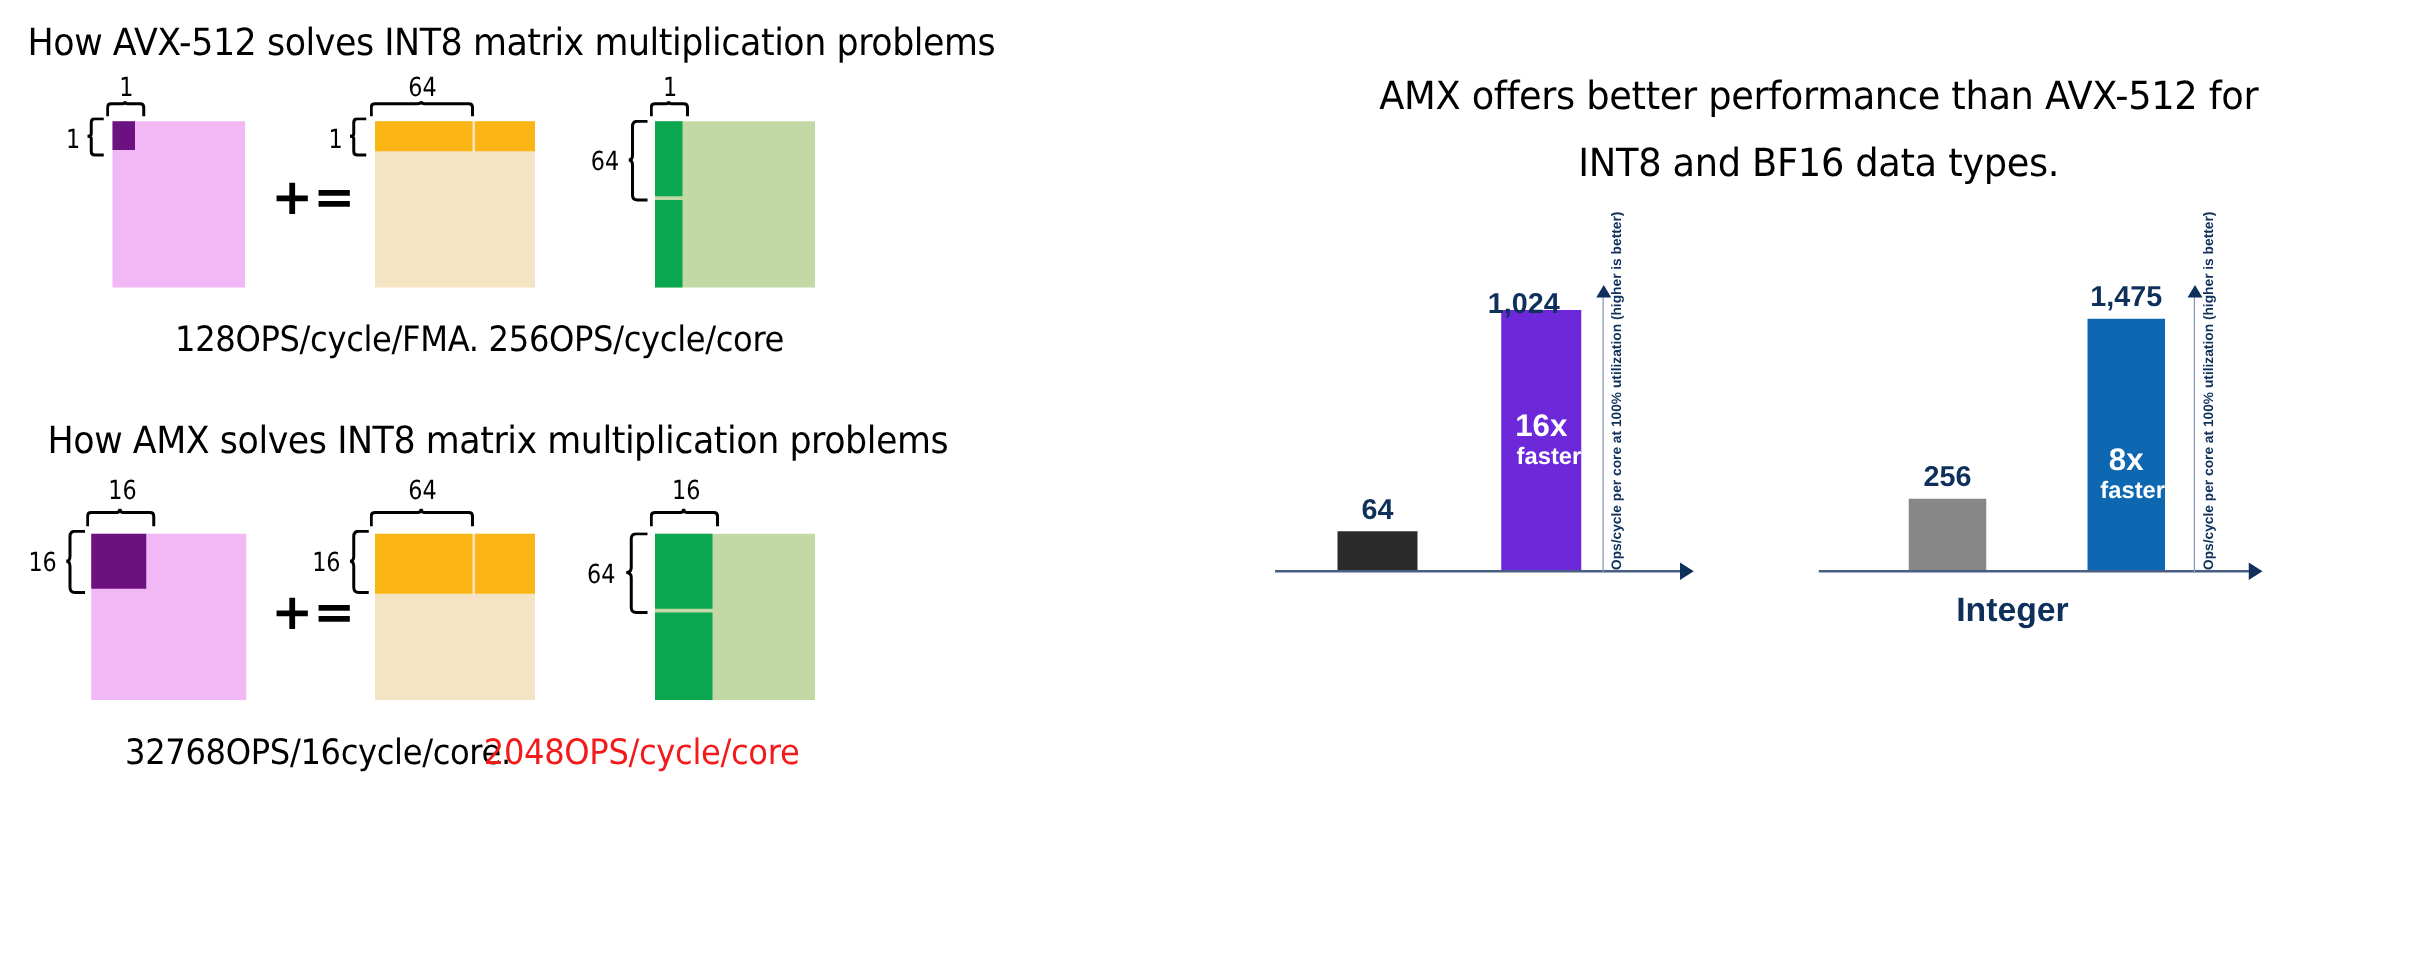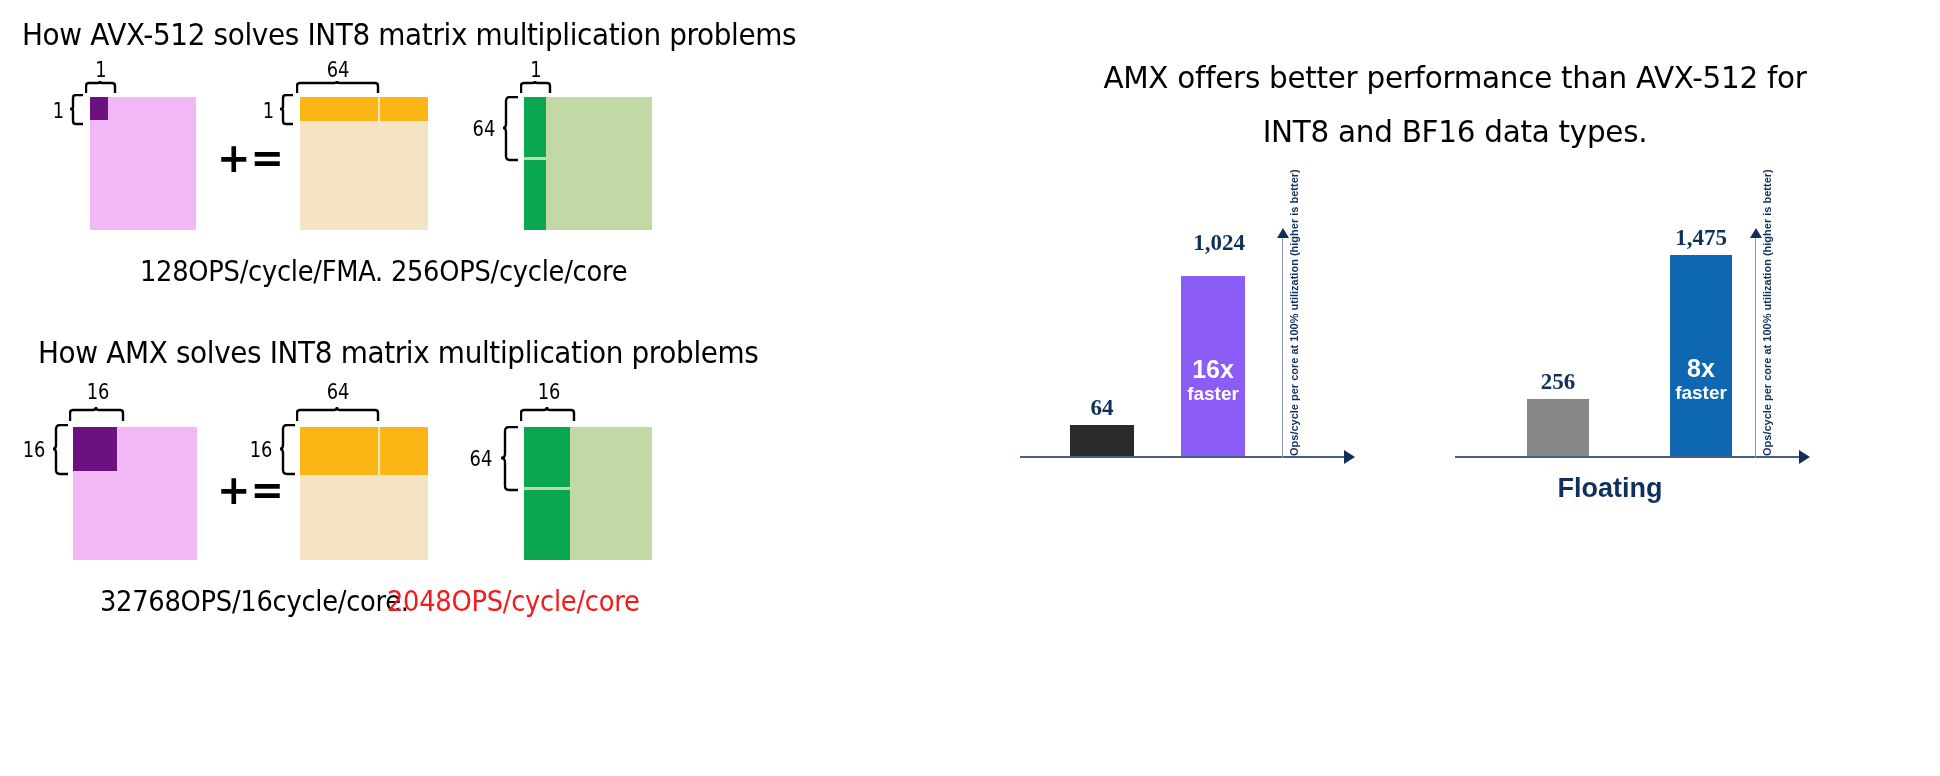--- a/index.html
+++ b/index.html
@@ -67,31 +67,31 @@
   }
   .chart .arrowhead{
     position:absolute;bottom:56px;width:0;height:0;
     border-left:11px solid #10305c;
     border-top:7px solid transparent;
     border-bottom:7px solid transparent;
   }
   .bar{position:absolute;bottom:64px;}
   .barval{
     position:absolute;text-align:center;
-    font-family:Liberation Serif, serif;
+    font-family:Liberation Sans, sans-serif;
     font-weight:700;font-size:23px;color:#10305c;
     white-space:nowrap;
   }
   .barinner{
     position:absolute;left:0;width:100%;text-align:center;
     color:#fff;font-family:"Liberation Sans",sans-serif;
     line-height:1.1;
   }
   .barinner .big{font-size:25px;font-weight:700;display:block;}
-  .barinner .small{font-size:19px;font-weight:700;display:block;}
+  .barinner .small{font-size:19px;font-weight:700;display:block;text-align:right;}
 
   .catlabel{
     position:absolute;bottom:16px;width:100%;text-align:center;
     font-family:"Liberation Sans",sans-serif;
     font-weight:700;font-size:27px;color:#10305c;
   }
 
   .vaxis{position:absolute;bottom:62px;width:1px;background:#8b98b5;}
   .vaxis-head{
     position:absolute;width:0;height:0;
@@ -234,21 +234,21 @@
       <div>INT8 and BF16 data types.</div>
     </div>
 
     <div class="chart" style="left:-100px;width:510px;">
       <div class="axisline" style="left:150px;width:325px;"></div>
       <div class="arrowhead" style="left:474px;"></div>
 
       <div class="bar" style="left:200px;width:64px;height:31px;background:#2b2b2b;"></div>
       <div class="barval" style="left:200px;width:64px;bottom:99px;">64</div>
 
-      <div class="bar" style="left:311px;width:64px;height:180px;background:#8b5cf6;">
+      <div class="bar" style="left:331px;width:64px;height:208px;background:#6d28d9;">
         <div class="barinner" style="top:80px;">
           <span class="big">16x</span>
           <span class="small">faster</span>
         </div>
       </div>
       <div class="barval" style="left:317px;width:64px;bottom:264px;">1,024</div>
 
       <div class="vaxis" style="left:412px;height:222px;"></div>
       <div class="vaxis-head" style="left:407px;bottom:282px;"></div>
       <div class="vaxis-text" style="left:418px;bottom:64px;height:220px;">Ops/cycle per core at 100% utilization (higher is better)</div>
@@ -267,18 +267,18 @@
           <span class="big">8x</span>
           <span class="small">faster</span>
         </div>
       </div>
       <div class="barval" style="left:235px;width:62px;bottom:269px;">1,475</div>
 
       <div class="vaxis" style="left:320px;height:222px;"></div>
       <div class="vaxis-head" style="left:315px;bottom:282px;"></div>
       <div class="vaxis-text" style="left:326px;bottom:64px;height:220px;">Ops/cycle per core at 100% utilization (higher is better)</div>
 
-      <div class="catlabel" style="left:10px;width:330px;">Floating</div>
+      <div class="catlabel" style="left:10px;width:330px;">Integer</div>
     </div>
 
 
   </div>
 </div>
 
 </body></html>

